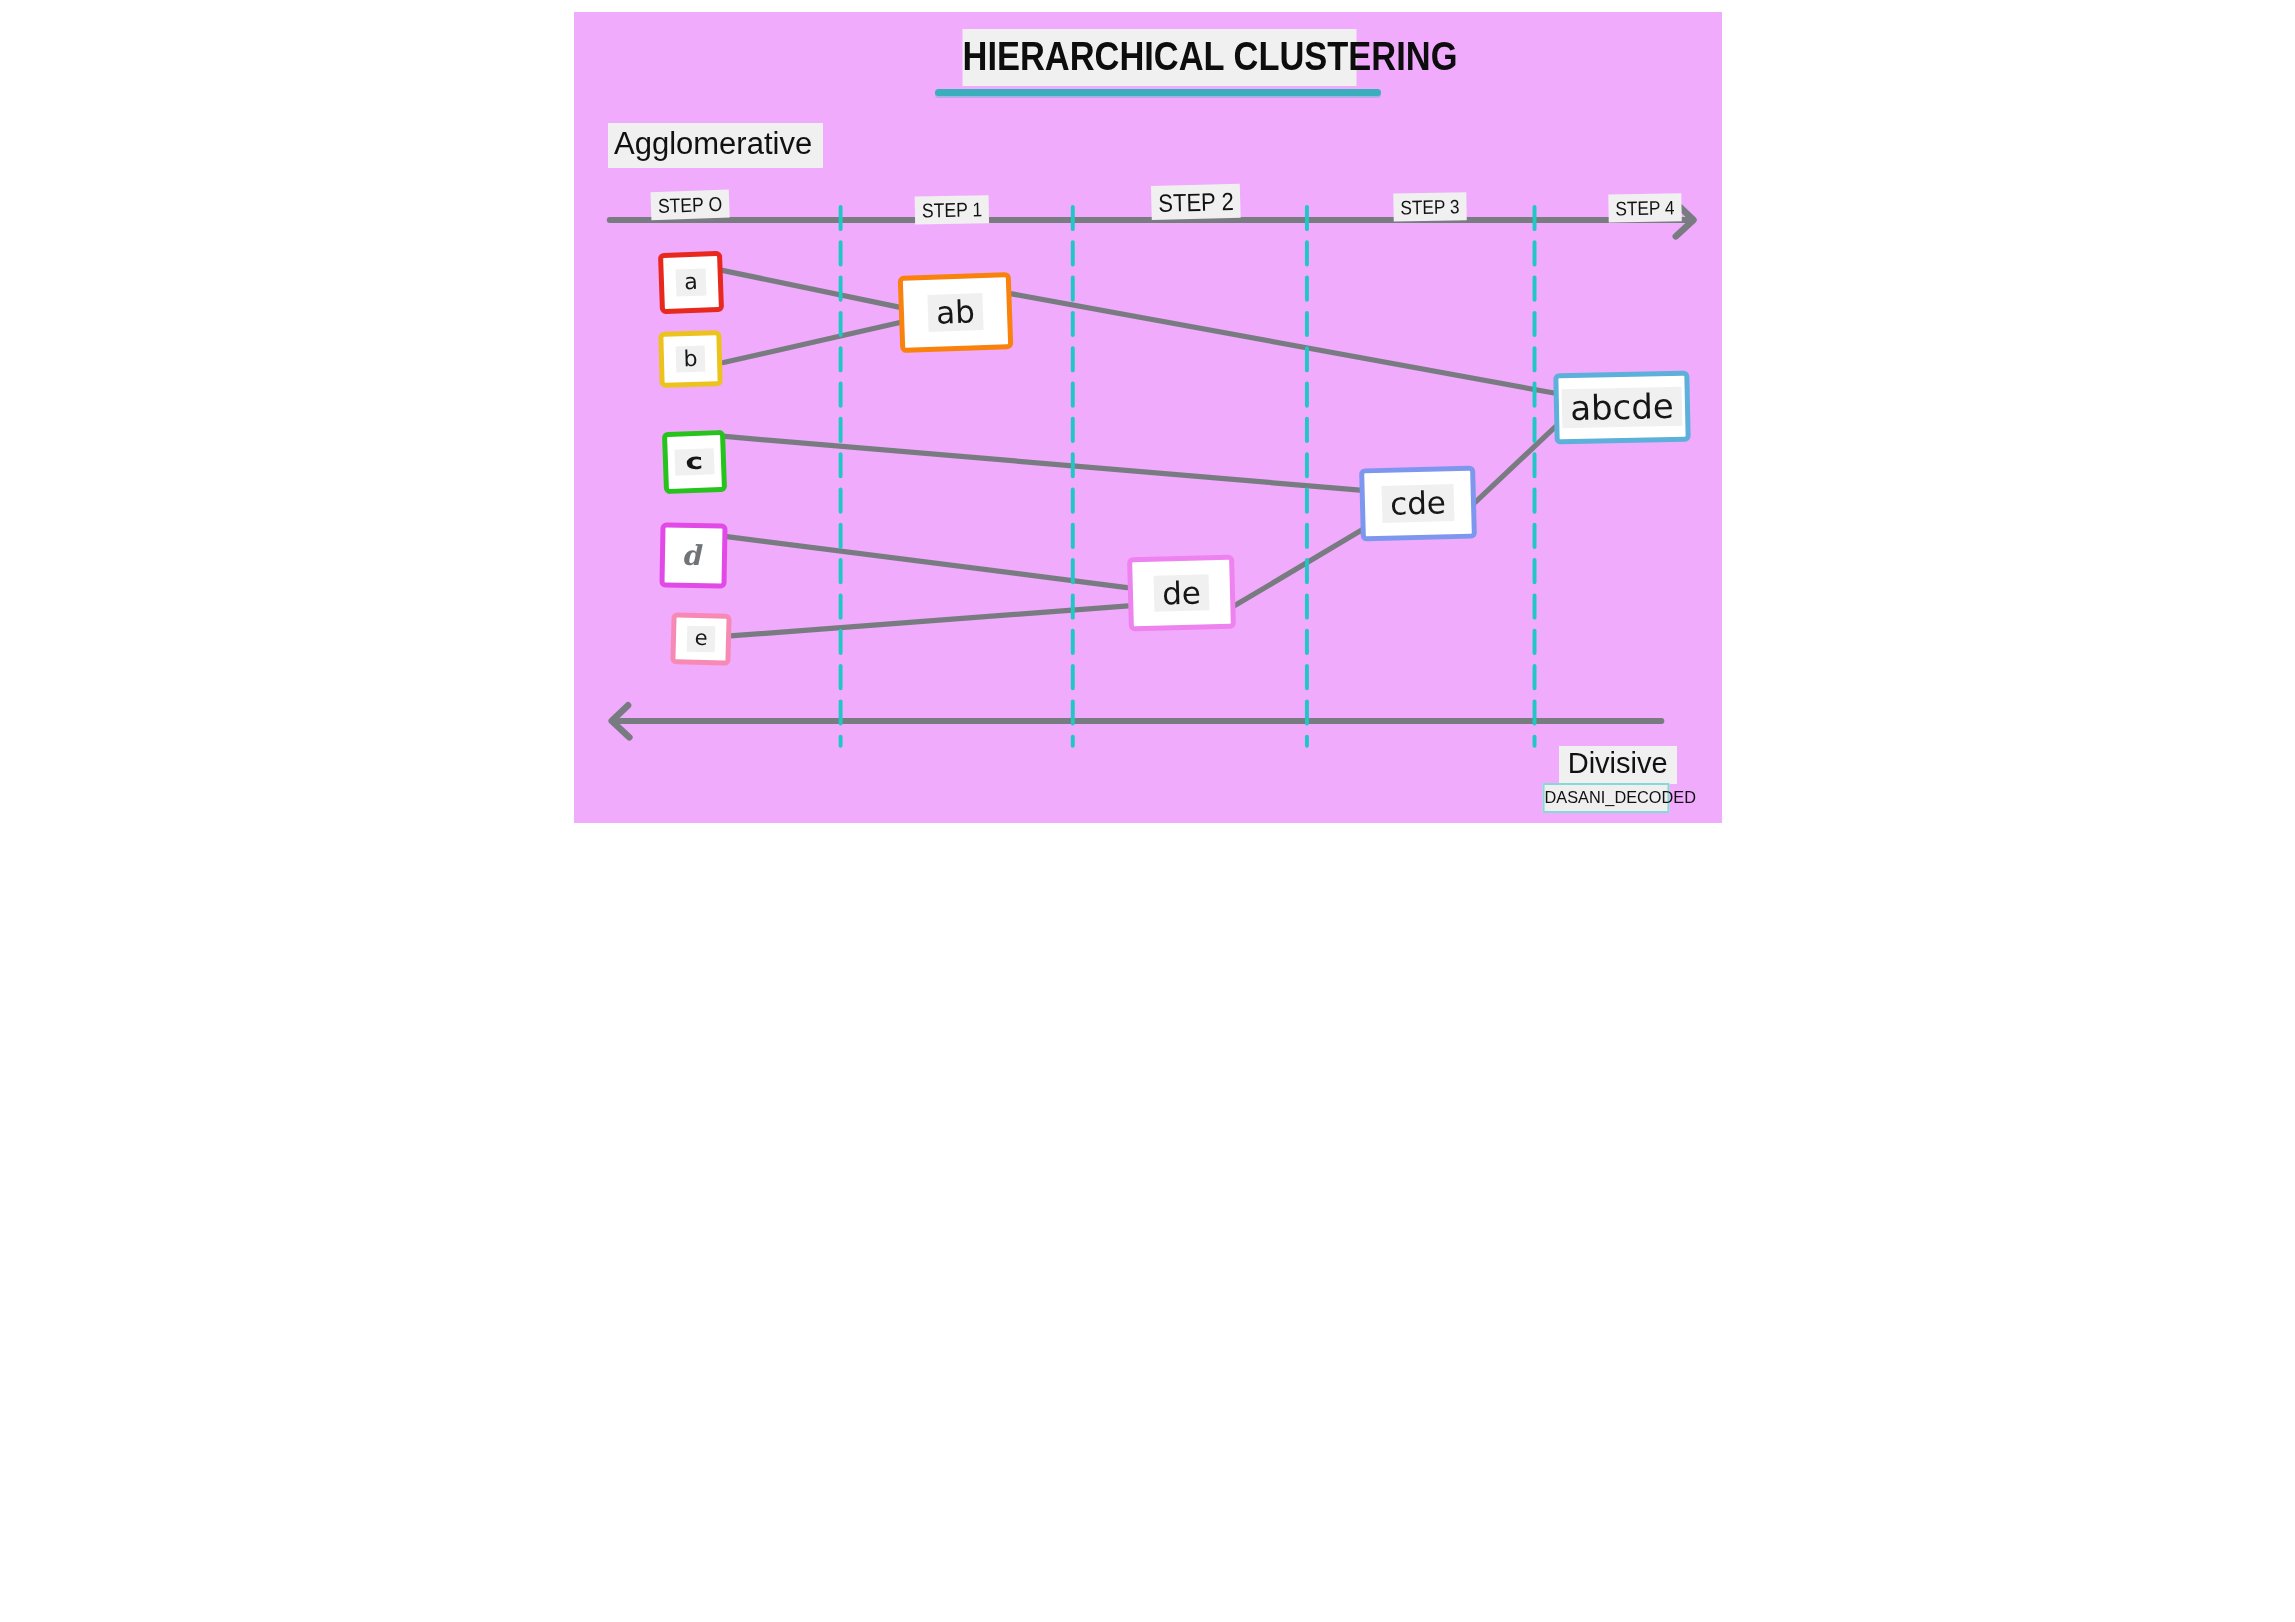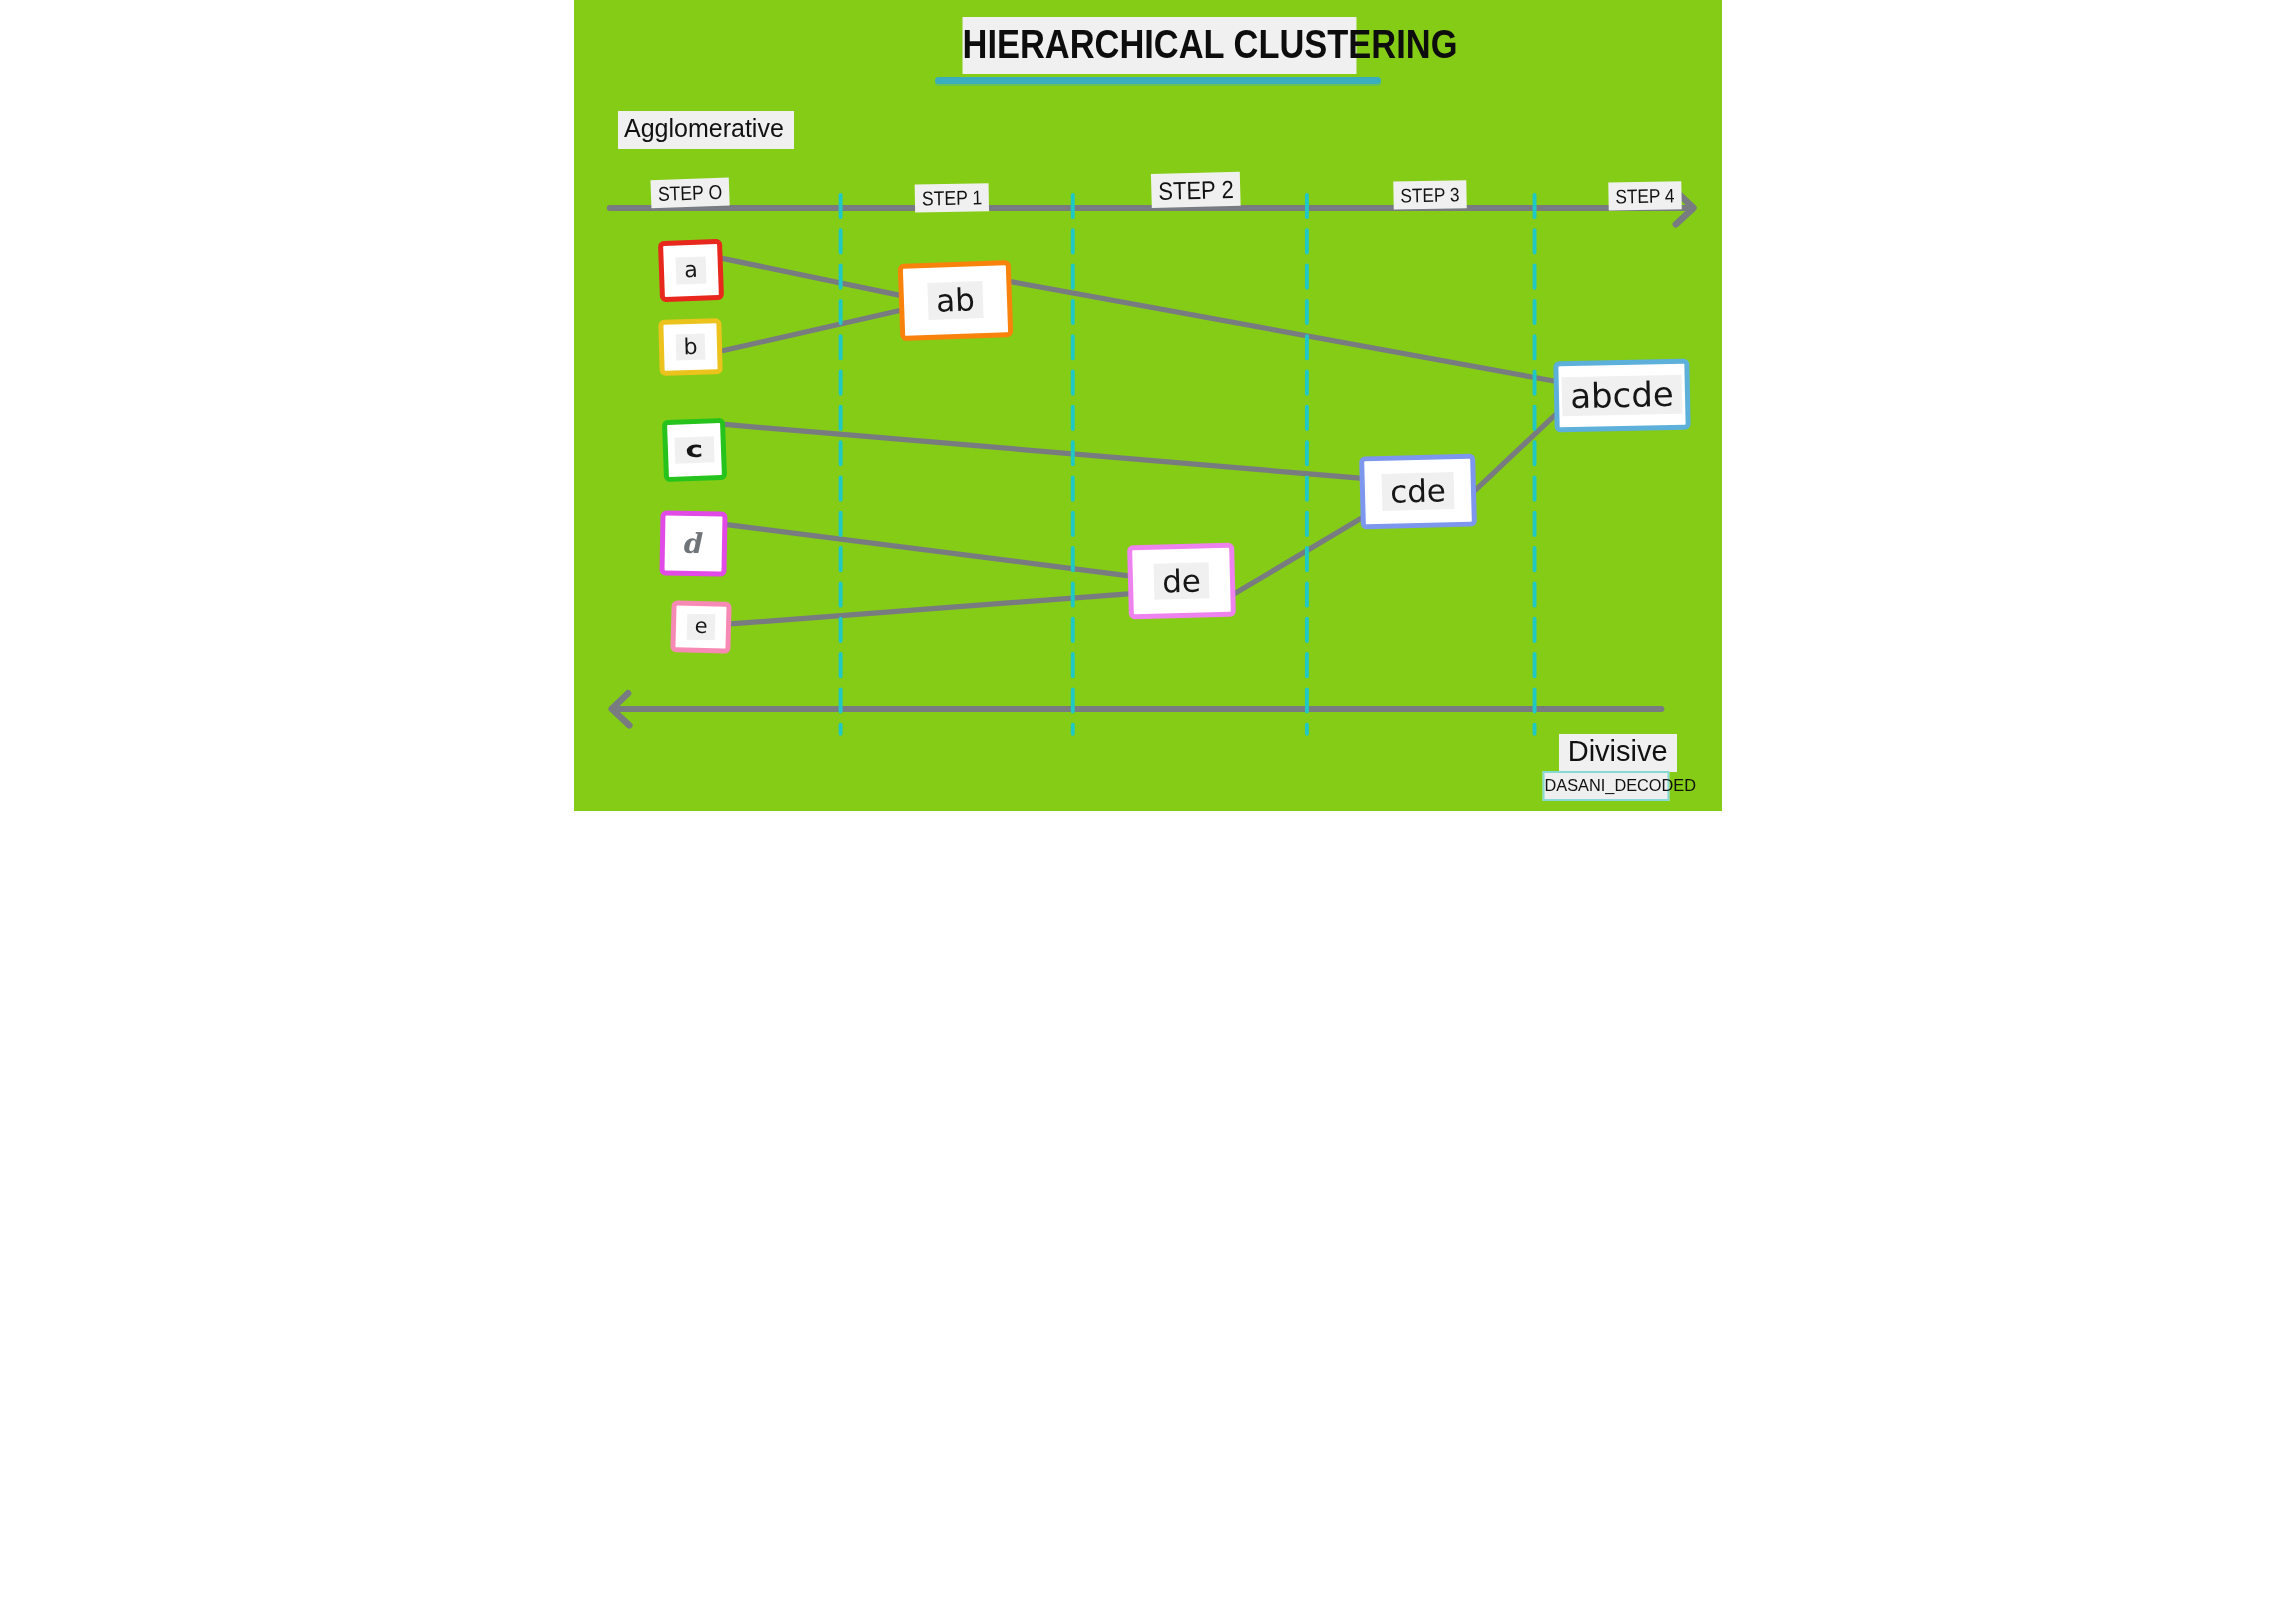--- a/index.html
+++ b/index.html
@@ -5,22 +5,22 @@
   html, body {
     margin: 0;
     padding: 0;
     background: #ffffff;
     font-family: "Liberation Sans", sans-serif;
   }
   #stage {
     position: relative;
     width: 1148px;
     height: 811px;
-    margin: 0 auto;
-    background: #84cc16;
+    margin: 12px auto;
+    background: #f0abfc;
     overflow: hidden;
   }
   #lines-layer {
     position: absolute;
     left: 0; top: 0;
     width: 1148px;
     height: 811px;
   }
   .hl {
     background: #f0f0f0;
@@ -45,23 +45,23 @@
     left: 361px;
     top: 77px;
     width: 446px;
     height: 6.5px;
     border-radius: 3.9px;
     background: #3aaebc;
     box-shadow: 0 2px 0 rgba(58,174,188,0.35);
   }
   #agglomerative {
     position: absolute;
-    left: 44px;
+    left: 34px;
     top: 111px;
-    font-size: 25px;
+    font-size: 31px;
     font-weight: 500;
     color: #111;
     padding: 2.6px 10.5px 6.5px 6.5px;
     white-space: nowrap;
   }
   #divisive {
     position: absolute;
     left: 985px;
     top: 734px;
     font-size: 29px;

